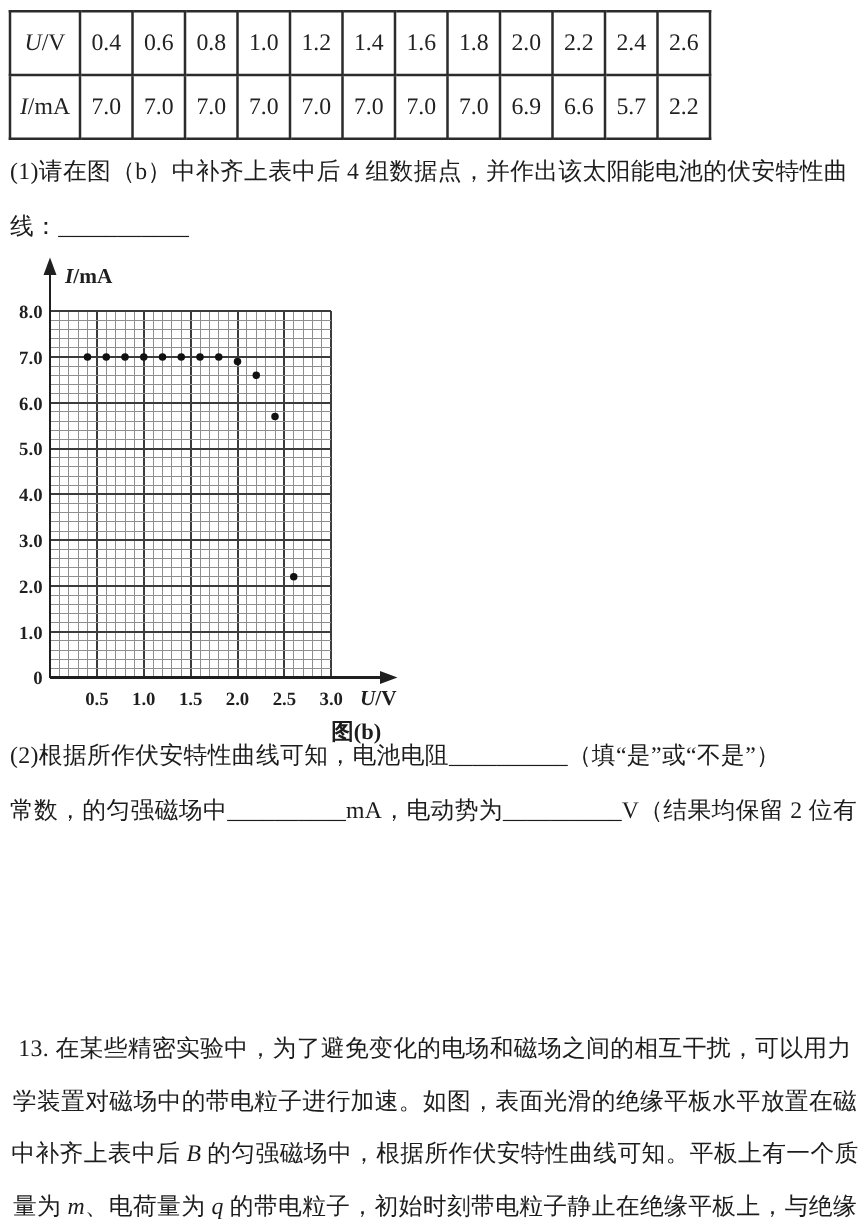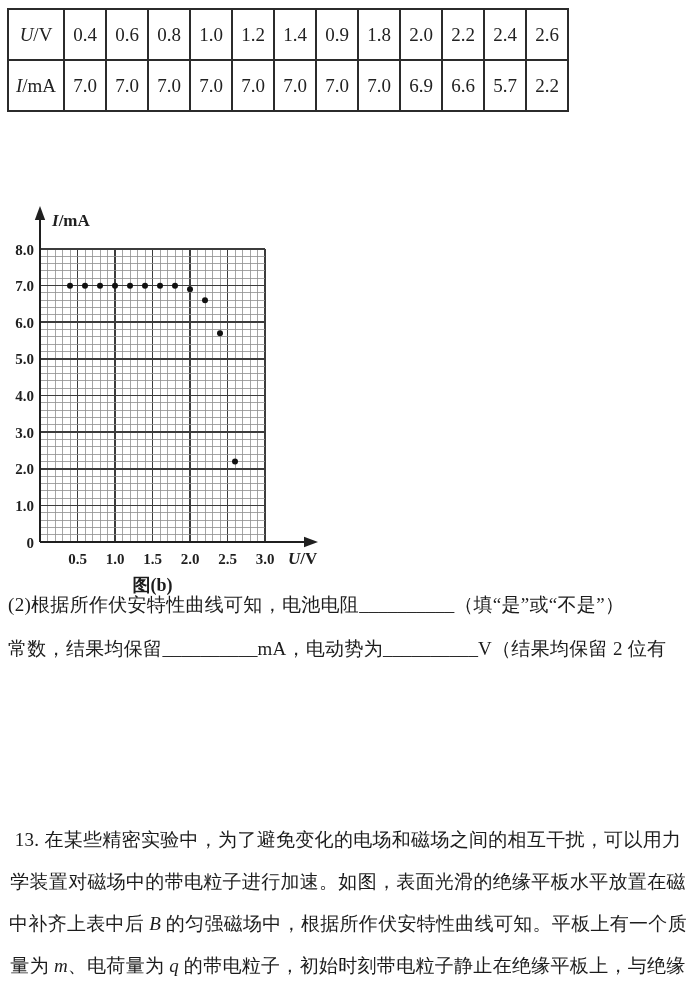--- a/index.html
+++ b/index.html
@@ -22,40 +22,40 @@
   #p1{top:116px;}
   #p2{top:583px;}
   #p3{top:730px;}
   #p13{top:819px;}
   #p13 .tline{height:42px;line-height:42px;text-align:center;}
   .blank{letter-spacing:0;}
   
   .chart-wrap{position:absolute;top:205px;left:0;width:340px;height:400px;}
   .chart-wrap svg{position:absolute;top:0;left:0;}
   .chart-caption{
-    position:absolute;top:368px;left:0;width:305px;text-align:center;
+    position:absolute;top:368px;left:0;width:305px;text-align:right;
     font-size:18px;font-weight:600;color:#1c1c1c;
   }
 </style>
 </head>
 <body>
 
 <div class="page">
 
   <table class="dtable">
     <tbody>
         <tr>
           <td class="hdr"><em>U</em>/V</td>
           <td>0.4</td>
           <td>0.6</td>
           <td>0.8</td>
           <td>1.0</td>
           <td>1.2</td>
           <td>1.4</td>
-          <td>0.9</td>
+          <td>1.6</td>
           <td>1.8</td>
           <td>2.0</td>
           <td>2.2</td>
           <td>2.4</td>
           <td>2.6</td>
         </tr>
         <tr>
           <td class="hdr"><em>I</em>/mA</td>
           <td>7.0</td>
           <td>7.0</td>
@@ -66,20 +66,24 @@
           <td>7.0</td>
           <td>7.0</td>
           <td>6.9</td>
           <td>6.6</td>
           <td>5.7</td>
           <td>2.2</td>
         </tr>
       </tbody>
   </table>
 
+  <div class="para" id="p1">
+      <div class="tline"><span>(1)请在图（b）中补齐上表中后 4 组数据点，并作出该太阳能电池的伏安特性曲</span></div>
+      <div class="tline"><span>线：</span><span class="blank">___________</span></div>
+    </div>
 
   <div class="chart-wrap">
     <svg id="chart-svg" width="340" height="400" viewBox="0 0 340 400">
         <line x1="47.5" y1="44" x2="47.5" y2="337" stroke="#8e8e8e" stroke-width="0.8" shape-rendering="crispEdges"></line>
         <line x1="55" y1="44" x2="55" y2="337" stroke="#8e8e8e" stroke-width="0.8" shape-rendering="crispEdges"></line>
         <line x1="62.5" y1="44" x2="62.5" y2="337" stroke="#8e8e8e" stroke-width="0.8" shape-rendering="crispEdges"></line>
         <line x1="70" y1="44" x2="70" y2="337" stroke="#8e8e8e" stroke-width="0.8" shape-rendering="crispEdges"></line>
         <line x1="77.5" y1="44" x2="77.5" y2="337" stroke="#3c3c3c" stroke-width="1.6" shape-rendering="crispEdges"></line>
         <line x1="85" y1="44" x2="85" y2="337" stroke="#8e8e8e" stroke-width="0.8" shape-rendering="crispEdges"></line>
         <line x1="92.5" y1="44" x2="92.5" y2="337" stroke="#8e8e8e" stroke-width="0.8" shape-rendering="crispEdges"></line>
@@ -178,21 +182,21 @@
         <circle cx="190" cy="84.2875" r="3" fill="#111111"></circle>
         <circle cx="205" cy="95.275" r="3" fill="#111111"></circle>
         <circle cx="219.99999999999997" cy="128.23749999999998" r="3" fill="#111111"></circle>
         <circle cx="235" cy="256.425" r="3" fill="#111111"></circle>
       </svg>
     <div class="chart-caption">图(b)</div>
   </div>
 
   <div class="para" id="p2">
       <div class="tline"><span>(2)根据所作伏安特性曲线可知，电池电阻</span><span class="blank">__________</span><span>（填“是”或“不是”）</span></div>
-      <div class="tline"><span>常数，结果均保留</span><span class="blank">__________</span><span>mA，电动势为</span><span class="blank">__________</span><span>V（结果均保留 2 位有</span></div>
+      <div class="tline"><span>常数，的匀强磁场中</span><span class="blank">__________</span><span>mA，电动势为</span><span class="blank">__________</span><span>V（结果均保留 2 位有</span></div>
     </div>
   <div class="para" id="p3">
     </div>
   <div class="para" id="p13">
       <div class="tline"><span>13. 在某些精密实验中，为了避免变化的电场和磁场之间的相互干扰，可以用力</span></div>
       <div class="tline"><span>学装置对磁场中的带电粒子进行加速。如图，表面光滑的绝缘平板水平放置在磁</span></div>
       <div class="tline"><span>中补齐上表中后 </span><em>B</em><span> 的匀强磁场中，根据所作伏安特性曲线可知。平板上有一个质</span></div>
       <div class="tline"><span>量为 </span><em>m</em><span>、电荷量为 </span><em>q</em><span> 的带电粒子，初始时刻带电粒子静止在绝缘平板上，与绝缘</span></div>
     </div>
 

